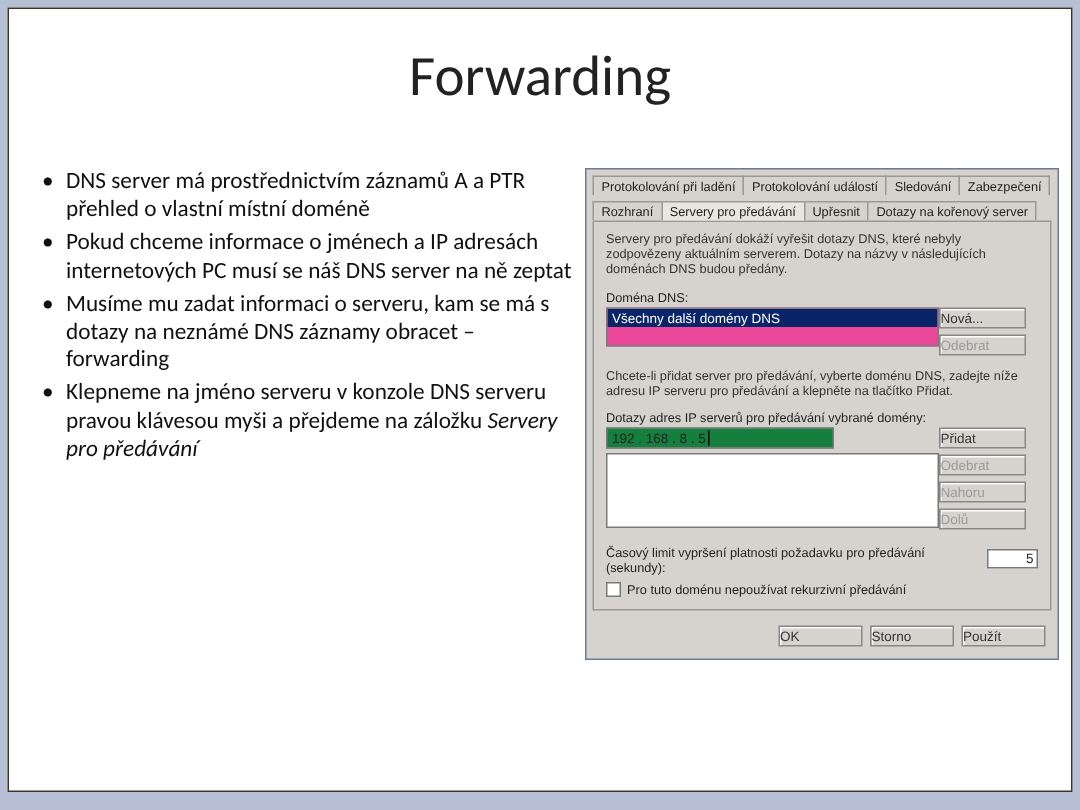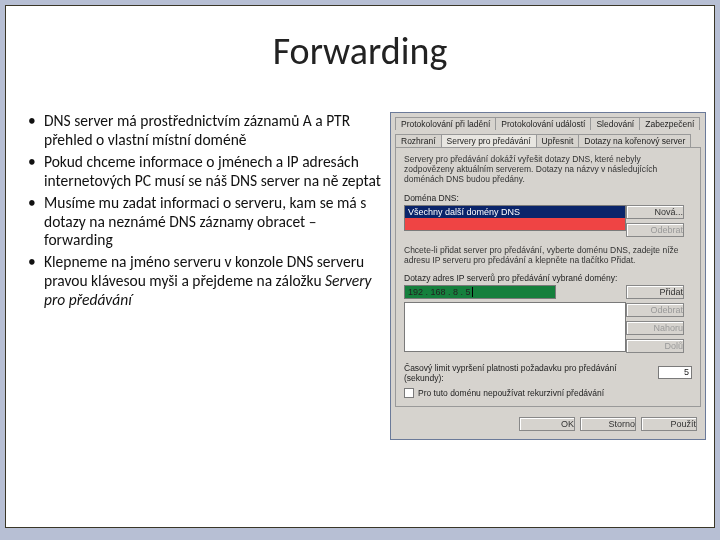--- a/index.html
+++ b/index.html
@@ -103,40 +103,40 @@
   .tab-body {
     margin: 0 4px 4px 4px;
     border: 1px solid #999;
     background: #d6d3ce;
     padding: 6px 8px 8px 8px;
     position: relative;
   }
   .desc { font-size: 8.5px; color: #333; margin-bottom: 8px; line-height: 1.2; }
   .lbl { font-size: 8.5px; margin-bottom: 2px; }
   .listbox {
-    background: #ef4444;
+    background: #ec4899;
     border: 1px solid #7a7a7a;
     height: 26px;
     width: 222px;
     font-size: 9px;
     overflow: hidden;
   }
   .listbox .item {
     background: #0a246a;
     color: #fff;
     padding: 1px 3px;
   }
   .btn {
     background: #d6d3ce;
     border: 1px solid #888;
     box-shadow: inset 1px 1px 0 #fff;
     font-size: 9px;
     padding: 1px 0;
     width: 58px;
-    text-align: right;
+    text-align: left;
     color: #333;
   }
   .btn.disabled { color: #9a9a9a; }
   .side-btns {
     position: absolute;
     right: 8px;
     display: flex;
     flex-direction: column;
     gap: 4px;
   }

